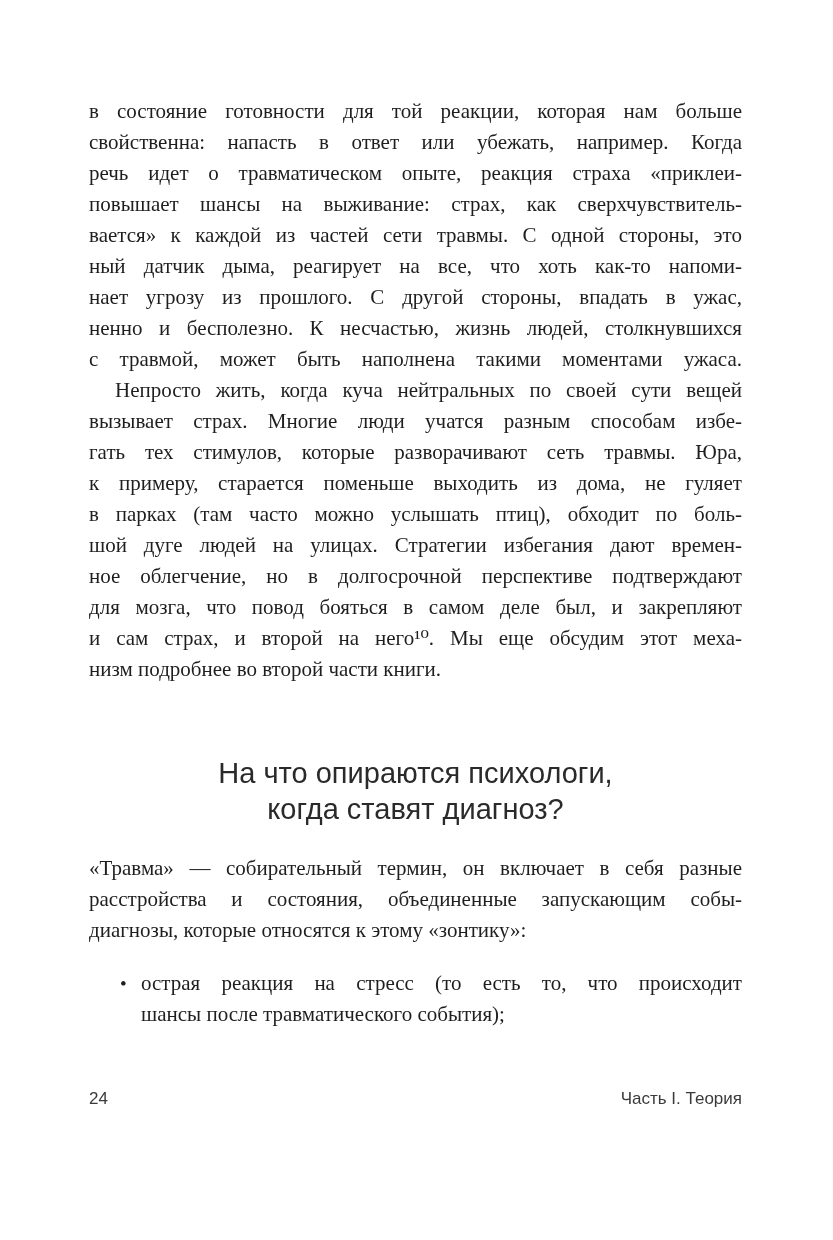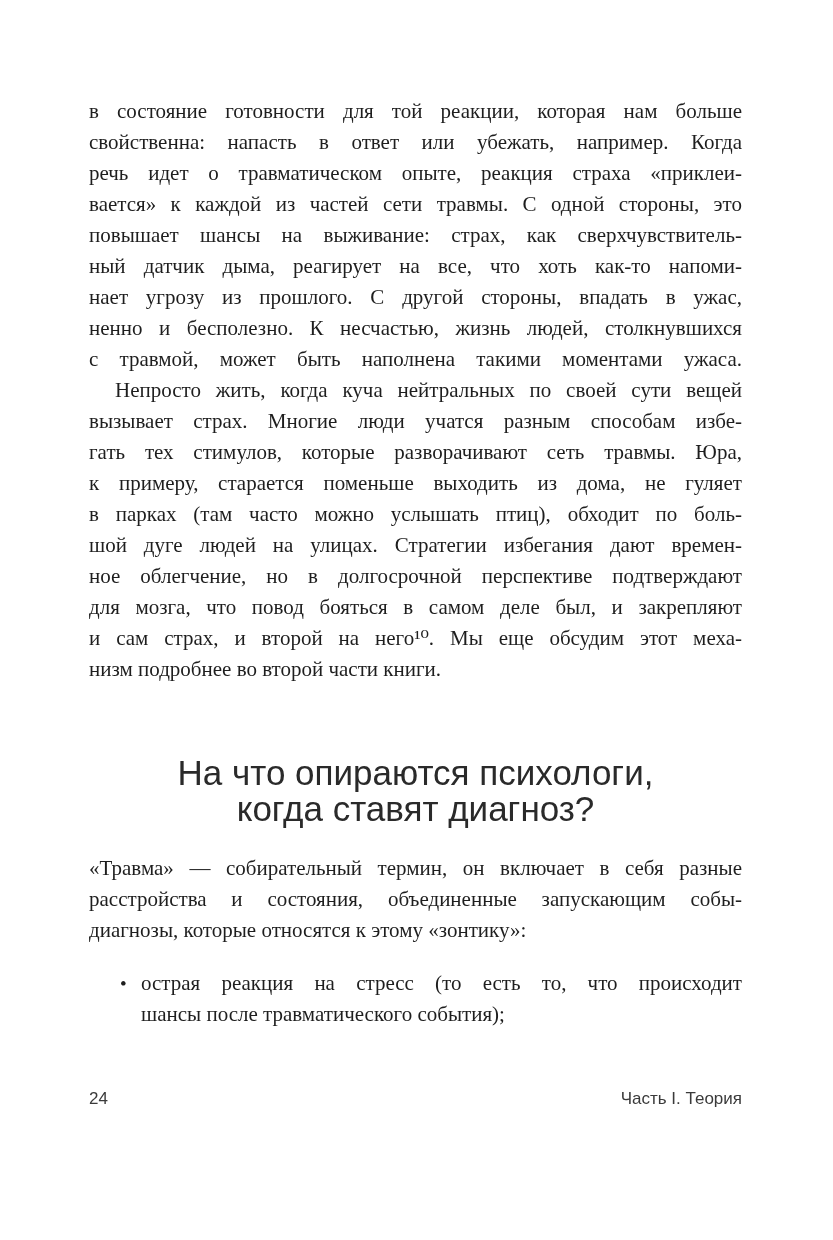--- a/index.html
+++ b/index.html
@@ -35,21 +35,21 @@
   .justify-all .pline.last {
     text-align-last: justify;
   }
   .para.indent .pline:first-child {
     text-indent: 26px;
   }
   .section-heading {
     margin: 70px 0 26px 0;
     text-align: center;
     font-family: "Liberation Sans", "DejaVu Sans", sans-serif;
-    font-size: 35px;
+    font-size: 29px;
     line-height: 36px;
     font-weight: 400;
     color: #2a2a2a;
   }
   .bullet-item {
     display: flex;
     margin-top: 22px;
     font-size: 21px;
     line-height: 31px;
   }
@@ -79,22 +79,22 @@
 <body>
 
 <div class="page">
 
   <div class="content">
 
     <div class="para justify-all">
         <div class="pline">в состояние готовности для той реакции, которая нам больше</div>
         <div class="pline">свойственна: напасть в ответ или убежать, например. Когда</div>
         <div class="pline">речь идет о травматическом опыте, реакция страха «приклеи-</div>
+        <div class="pline">повышает шансы на выживание: страх, как сверхчувствитель-</div>
         <div class="pline">вается» к каждой из частей сети травмы. С одной стороны, это</div>
-        <div class="pline">повышает шансы на выживание: страх, как сверхчувствитель-</div>
         <div class="pline">ный датчик дыма, реагирует на все, что хоть как-то напоми-</div>
         <div class="pline">нает угрозу из прошлого. С другой стороны, впадать в ужас,</div>
         <div class="pline">ненно и бесполезно. К несчастью, жизнь людей, столкнувшихся</div>
         <div class="pline last">с травмой, может быть наполнена такими моментами ужаса.</div>
       </div>
 
     <div class="para indent">
         <div class="pline">Непросто жить, когда куча нейтральных по своей сути вещей</div>
         <div class="pline">вызывает страх. Многие люди учатся разным способам избе-</div>
         <div class="pline">гать тех стимулов, которые разворачивают сеть травмы. Юра,</div>

